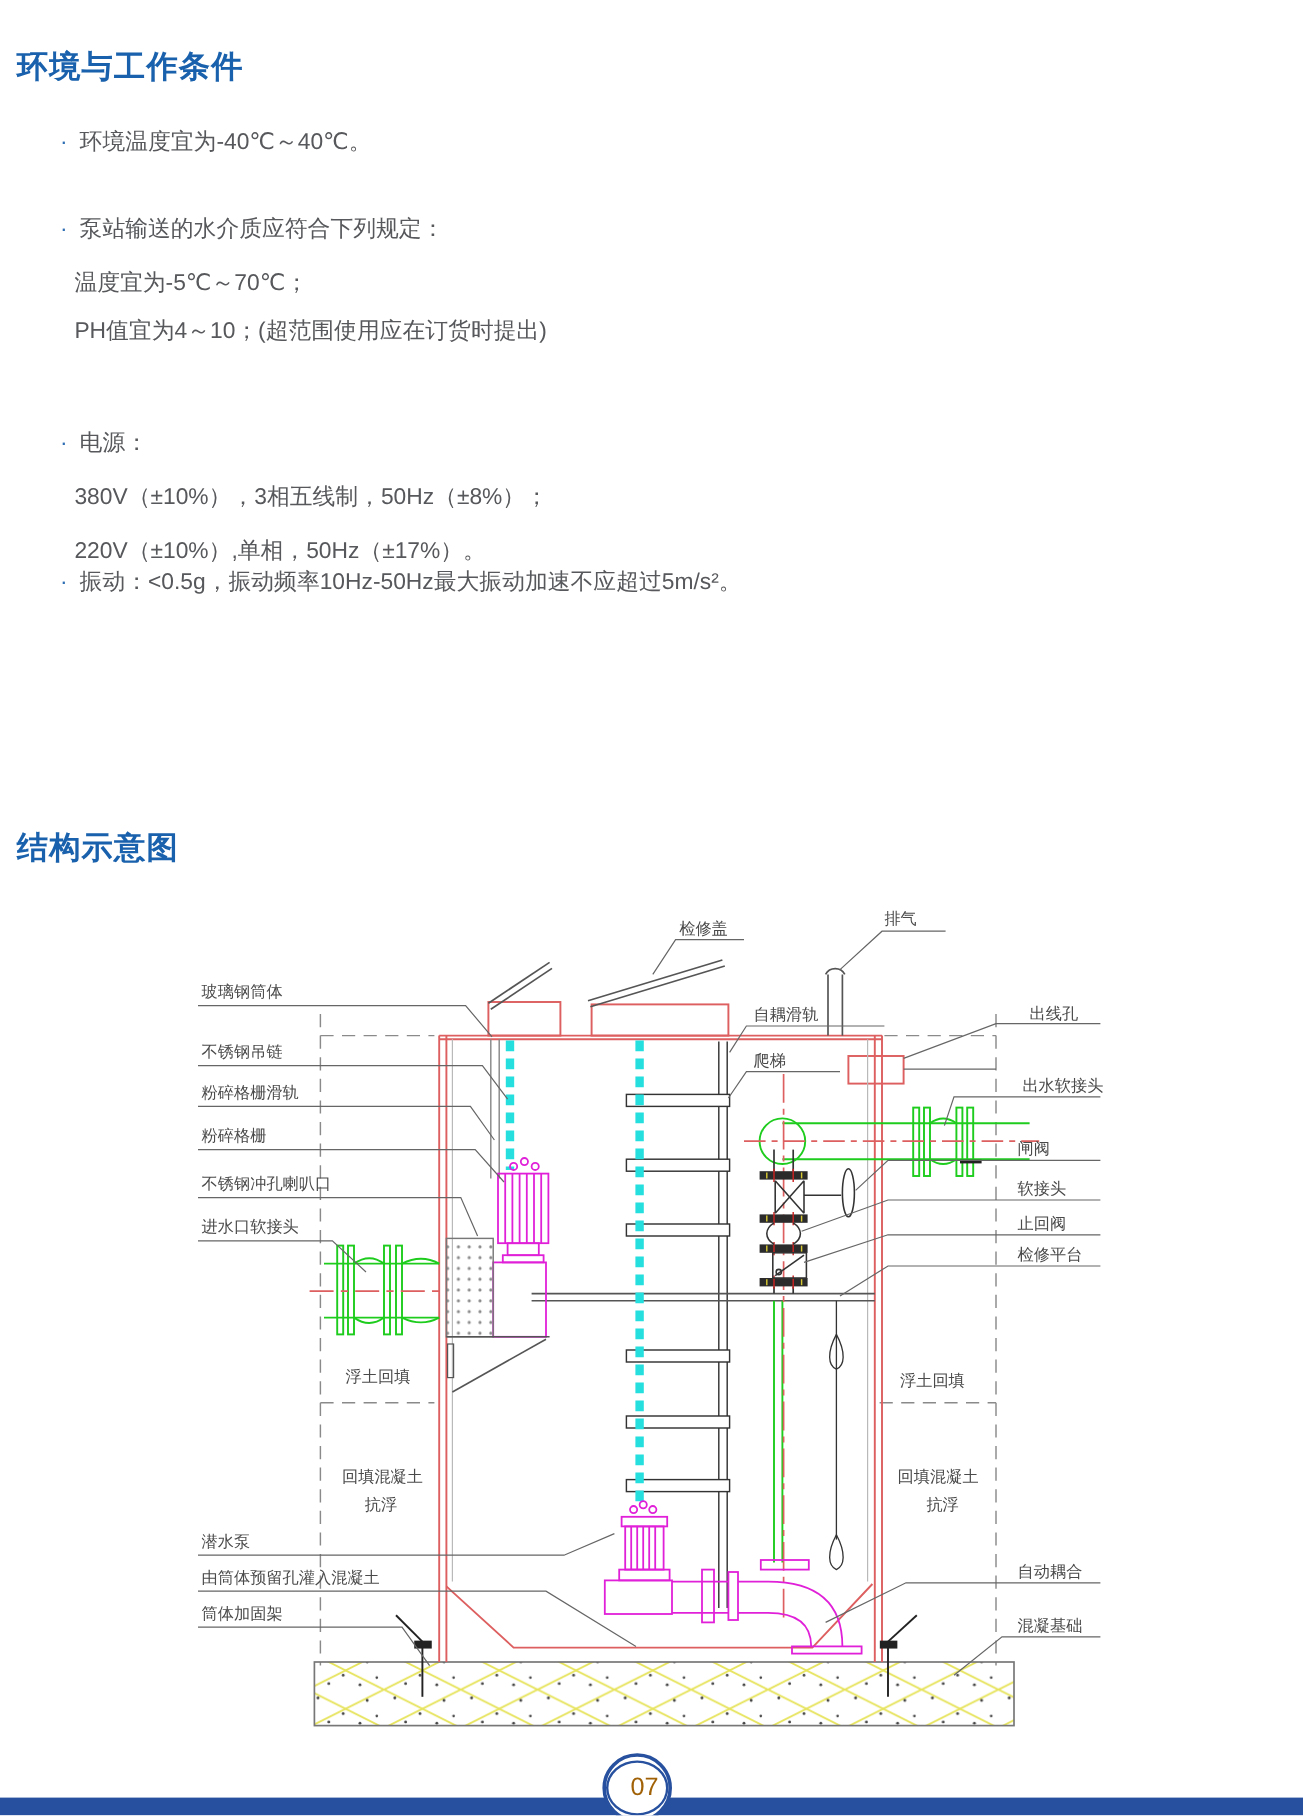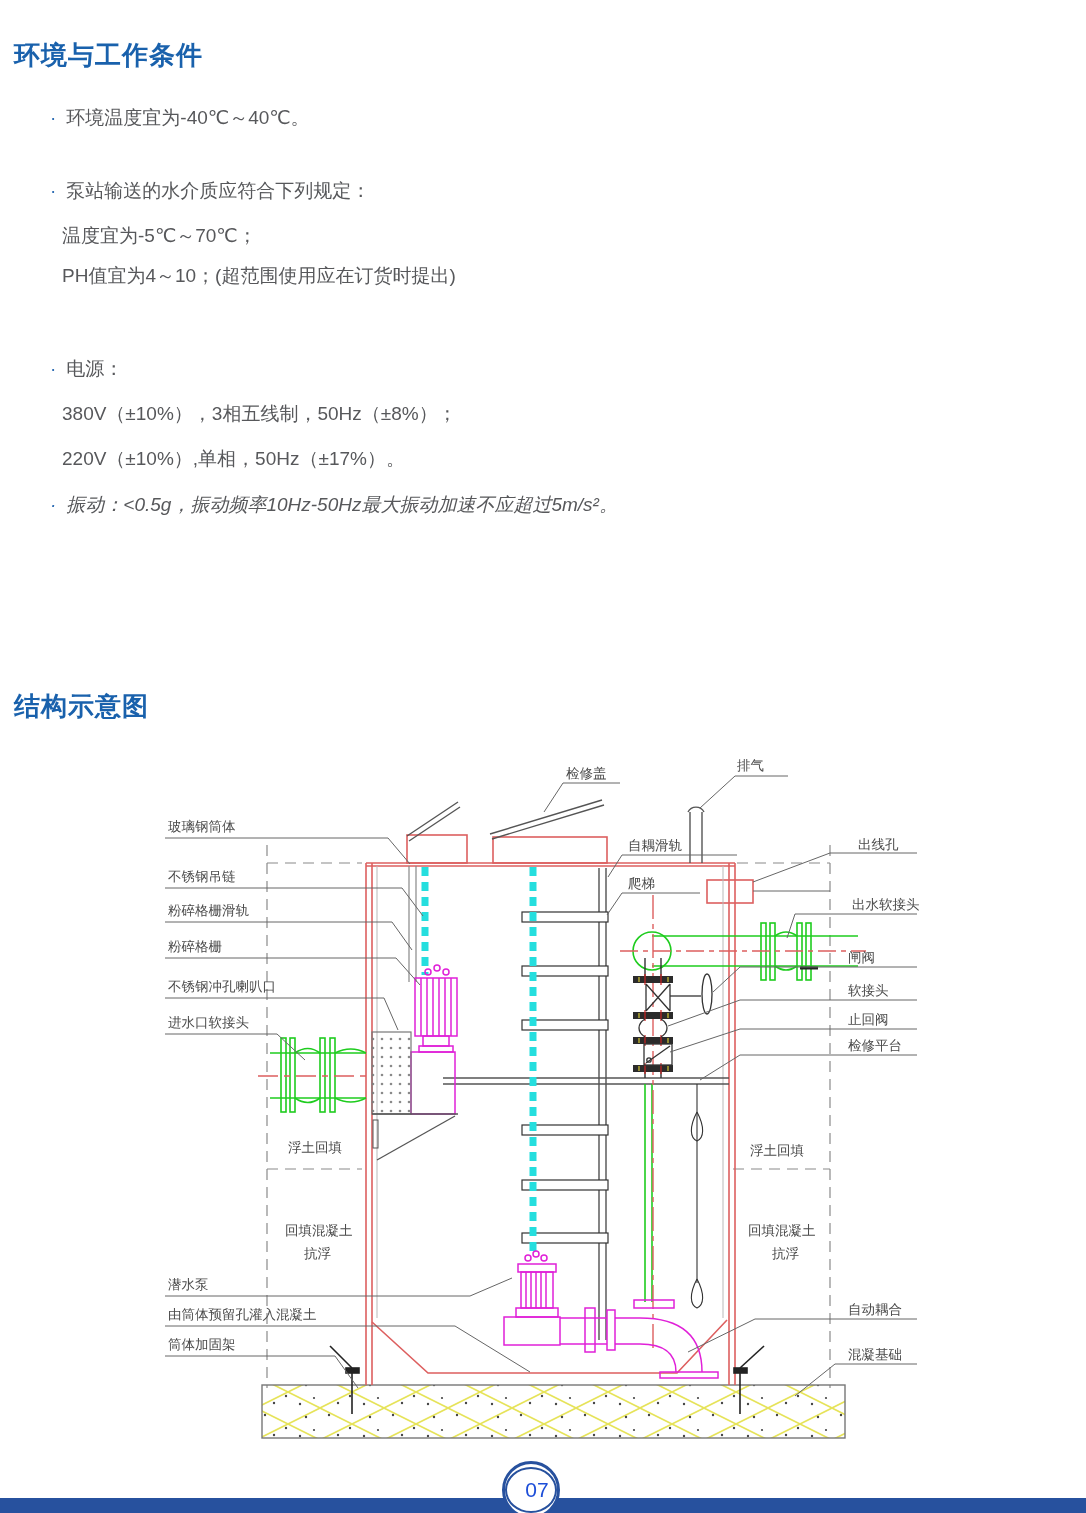--- a/index.html
+++ b/index.html
@@ -12,38 +12,38 @@
   .row .dot{color:#2E6DB4;margin-right:10px;font-size:19px;}
   .diagram-wrap{position:absolute;left:0;top:740px;width:1086px;height:715px;}
   text.lbl{font-size:13.5px;fill:#4A4A4A;font-family:"Liberation Sans","DejaVu Sans",sans-serif;}
   .footer-bar{position:absolute;left:0;bottom:0;width:1086px;height:15px;background:#27519E;}
   .page-badge{
     position:absolute;left:502px;top:1461px;width:52px;height:52px;border-radius:50%;
     border:3px solid #27519E;background:#fff;display:flex;align-items:center;justify-content:center;
   }
   .page-badge .inner{
     width:42px;height:42px;border-radius:50%;border:2px solid #27519E;background:#fff;
-    display:flex;align-items:center;justify-content:center;font-size:21px;color:#1d4ed8;padding-left:12px;
+    display:flex;align-items:center;justify-content:center;font-size:21px;color:#a16207;padding-left:12px;
   }
 </style>
 </head>
 <body>
 
 <div class="page">
 
   <div class="h-blue" style="top:25px;">环境与工作条件</div>
 
   <div class="row" style="left:50px;top:105px;text-align:center;"><span class="dot">·</span><span>环境温度宜为-40℃～40℃。</span></div>
   <div class="row" style="left:50px;top:178px;"><span class="dot">·</span><span>泵站输送的水介质应符合下列规定：</span></div>
   <div class="row" style="left:62px;top:223px;"><span>温度宜为-5℃～70℃；</span></div>
   <div class="row" style="left:62px;top:263px;"><span>PH值宜为4～10；(超范围使用应在订货时提出)</span></div>
   <div class="row" style="left:50px;top:356px;"><span class="dot">·</span><span>电源：</span></div>
   <div class="row" style="left:62px;top:401px;"><span>380V（±10%），3相五线制，50Hz（±8%）；</span></div>
   <div class="row" style="left:62px;top:446px;"><span>220V（±10%）,单相，50Hz（±17%）。</span></div>
-  <div class="row" style="left:50px;top:492px;font-style:italic;"><span class="dot">·</span><span>振动：&lt;0.5g，振动频率10Hz-50Hz最大振动加速不应超过5m/s²。</span></div>
+  <div class="row" style="left:50px;top:472px;"><span class="dot">·</span><span>振动：&lt;0.5g，振动频率10Hz-50Hz最大振动加速不应超过5m/s²。</span></div>
 
   <div class="h-blue" style="top:676px;">结构示意图</div>
 
   <div class="diagram-wrap">
   <svg width="1086" height="715" viewBox="0 740 1086 715" xmlns="http://www.w3.org/2000/svg">
     <defs>
       <pattern id="perf" width="9" height="9" patternUnits="userSpaceOnUse">
         <circle cx="4" cy="4" r="1.3" fill="#8a8a8a"></circle>
       </pattern>
       <pattern id="concrete" width="64" height="32" patternUnits="userSpaceOnUse">

